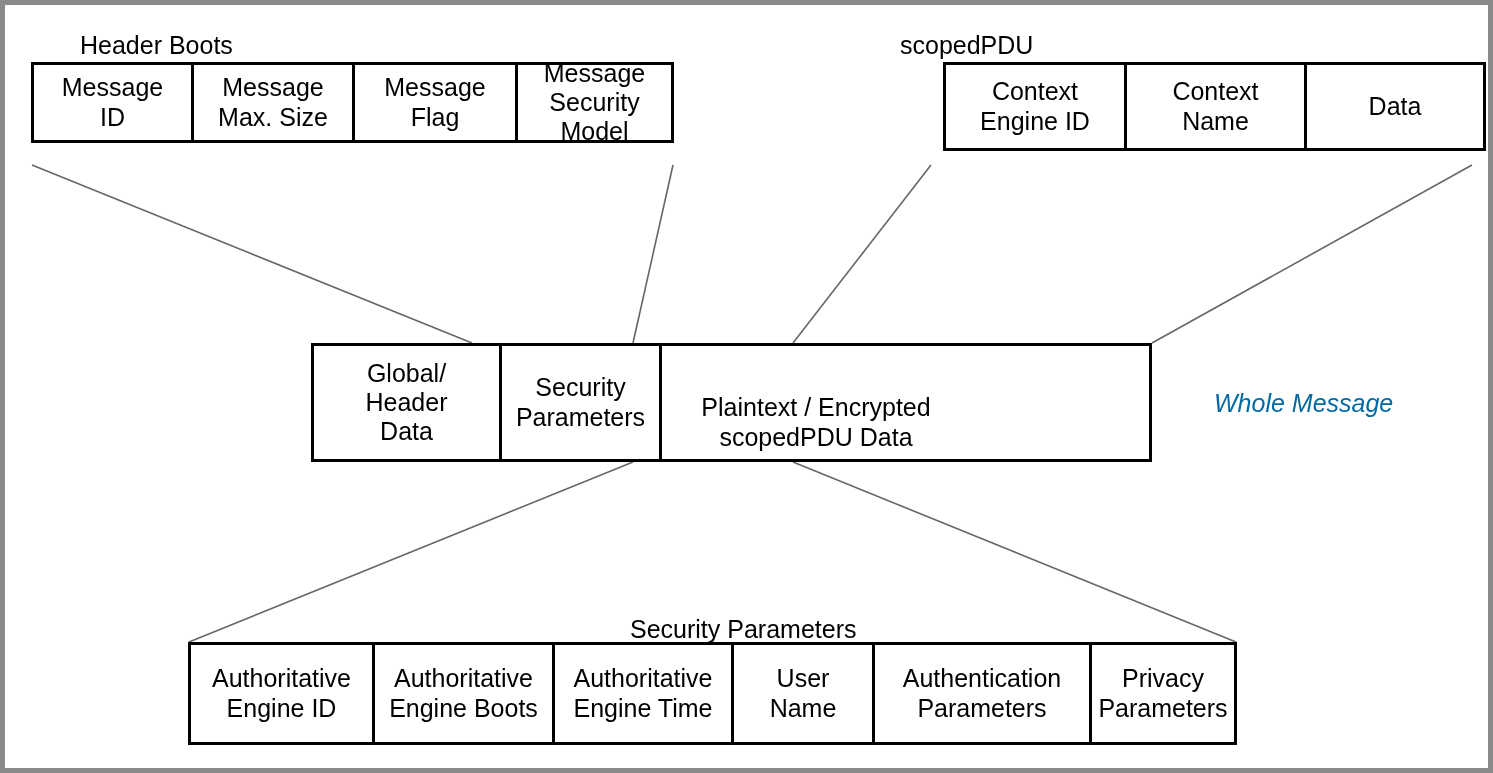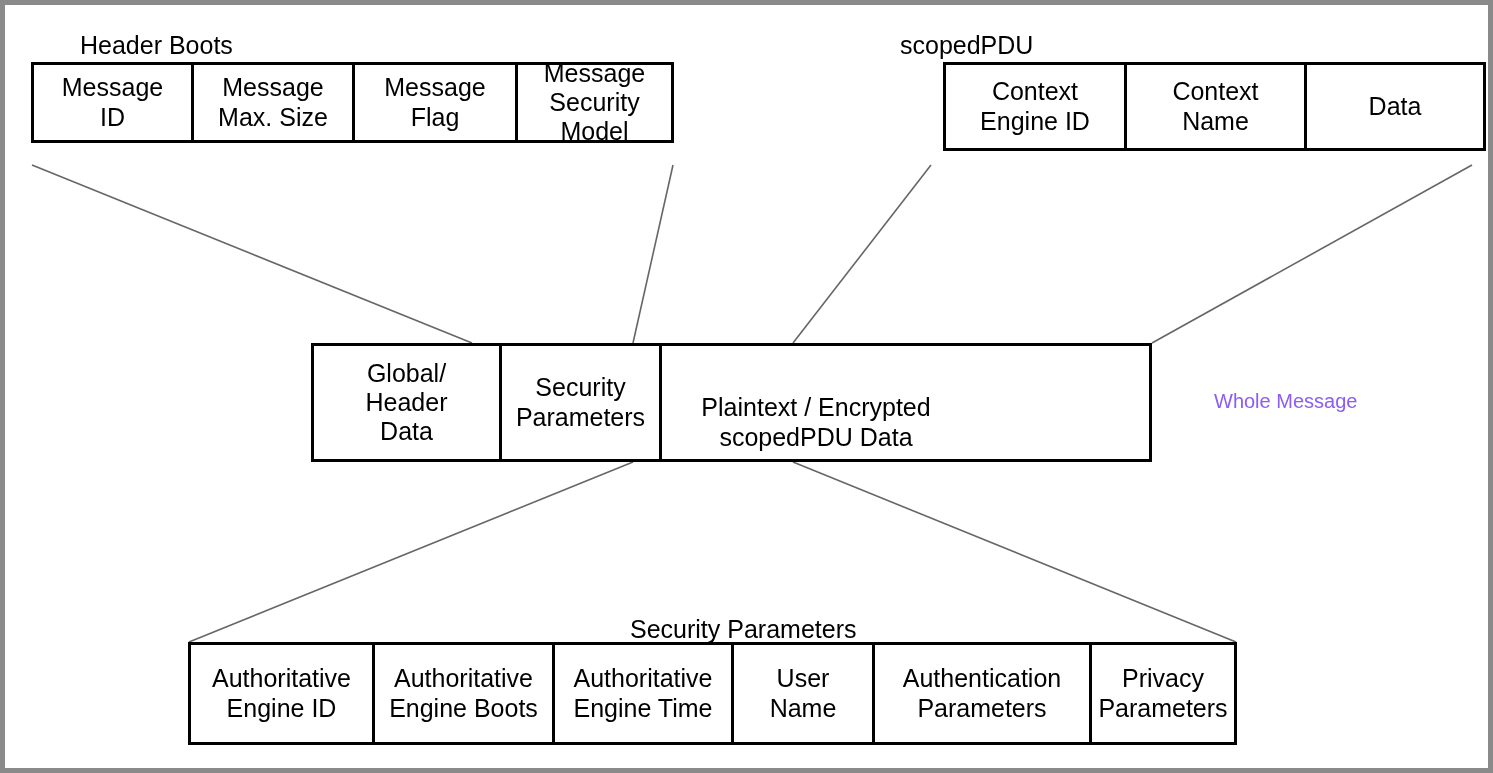--- a/index.html
+++ b/index.html
@@ -52,24 +52,25 @@
     color: #000000;
     line-height: 1.17;
     padding: 2px 4px;
     border-right: 3px solid #000000;
   }
   .cell:last-child {
     border-right: none;
   }
   .free-label {
     position: absolute;
-    font-size: 20px;
-    color: #8b5cf6;
+    font-size: 25px;
+    color: #0369a1;
     white-space: nowrap;
     line-height: 1;
+    font-style: italic;
   }
 </style>
 </head>
 <body>
 
 <div id="page">
 
   <svg id="connectors" viewBox="0 0 1493 773" width="1493" height="773">
     <g stroke="#666666" stroke-width="1.6" fill="none">
       <line x1="27" y1="160" x2="467" y2="338"></line>

